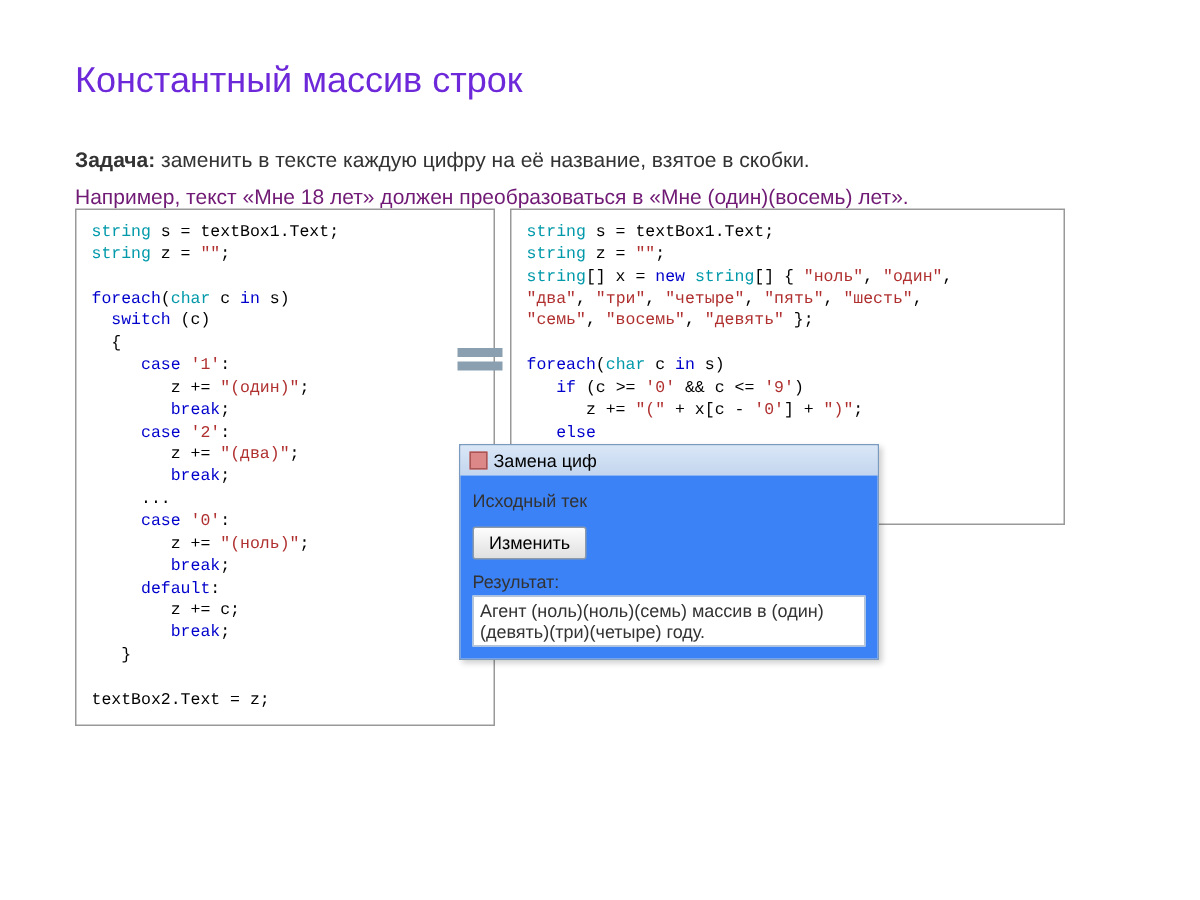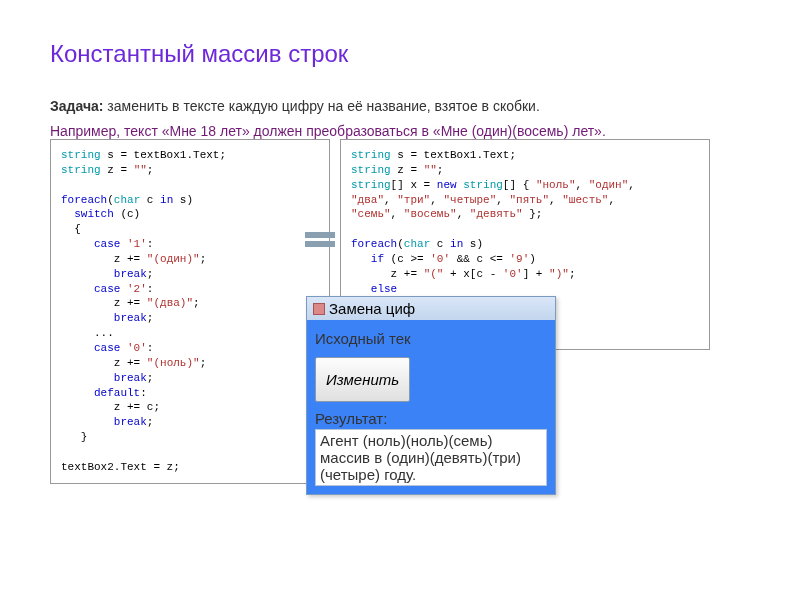--- a/index.html
+++ b/index.html
@@ -12,27 +12,27 @@
   .columns { display: flex; gap: 10px; align-items: flex-start; position: relative; }
   .codebox { border: 1px solid #999; padding: 8px 10px; background: #fff; font-family: "Courier New", monospace; font-size: 11px; line-height: 1.35; white-space: pre; position: relative; }
   .left-code { width: 280px; }
   .right-stack { flex: 1; display: flex; flex-direction: column; }
   .right-code { width: 370px; }
   .kw-blue { color: #0000cc; }
   .kw-cyan { color: #0099aa; }
   .str { color: #b03030; }
   .equals { position: absolute; left: 305px; top: 232px; display:flex; flex-direction:column; gap:3px; }
   .equals .bar { width: 30px; height: 6px; background: #8aa0b0; }
-  .appwin { position: absolute; left: 306px; top: 296px; width: 250px; border: 1px solid #7a9ac0; background: #eef4fb; font-family: "Segoe UI", Tahoma, sans-serif; font-size: 15px; box-shadow: 2px 2px 4px rgba(0,0,0,0.2); }
+  .appwin { position: absolute; left: 306px; top: 296px; width: 280px; border: 1px solid #7a9ac0; background: #eef4fb; font-family: "Segoe UI", Tahoma, sans-serif; font-size: 12px; box-shadow: 2px 2px 4px rgba(0,0,0,0.2); }
   .appwin .titlebar { background: linear-gradient(#d9e6f7,#c3d6ee); padding: 3px 6px; display:flex; align-items:center; gap:4px; }
   .appwin .titlebar .ico { width:12px; height:12px; background:#d88; border:1px solid #a55; }
   .appwin .body { padding: 6px 8px 8px 8px; background:#3b82f6; }
   .appwin .lbl { color:#333; margin: 4px 0 2px 0; }
   .appwin .field { background:#fff; border:1px solid #b5c5d6; padding:2px 4px; color:#333; min-height:14px; }
-  .appwin .btn { display:inline-block; background: linear-gradient(#fdfdfd,#e0e0e0); border:1px solid #8a9aab; padding: 13px 10px; margin: 8px 0 4px 0; border-radius:2px;font-style:italic; }
+  .appwin .btn { display:inline-block; background: linear-gradient(#fdfdfd,#e0e0e0); border:1px solid #8a9aab; padding: 3px 10px; margin: 8px 0 4px 0; border-radius:2px; }
 </style>
 </head>
 <body>
 
 <div class="slide">
   <h1 class="title">Константный массив строк</h1>
 
   <p class="task">
     <b>Задача:</b><span> заменить в тексте каждую цифру на её название, взятое в скобки.</span>
   </p>

